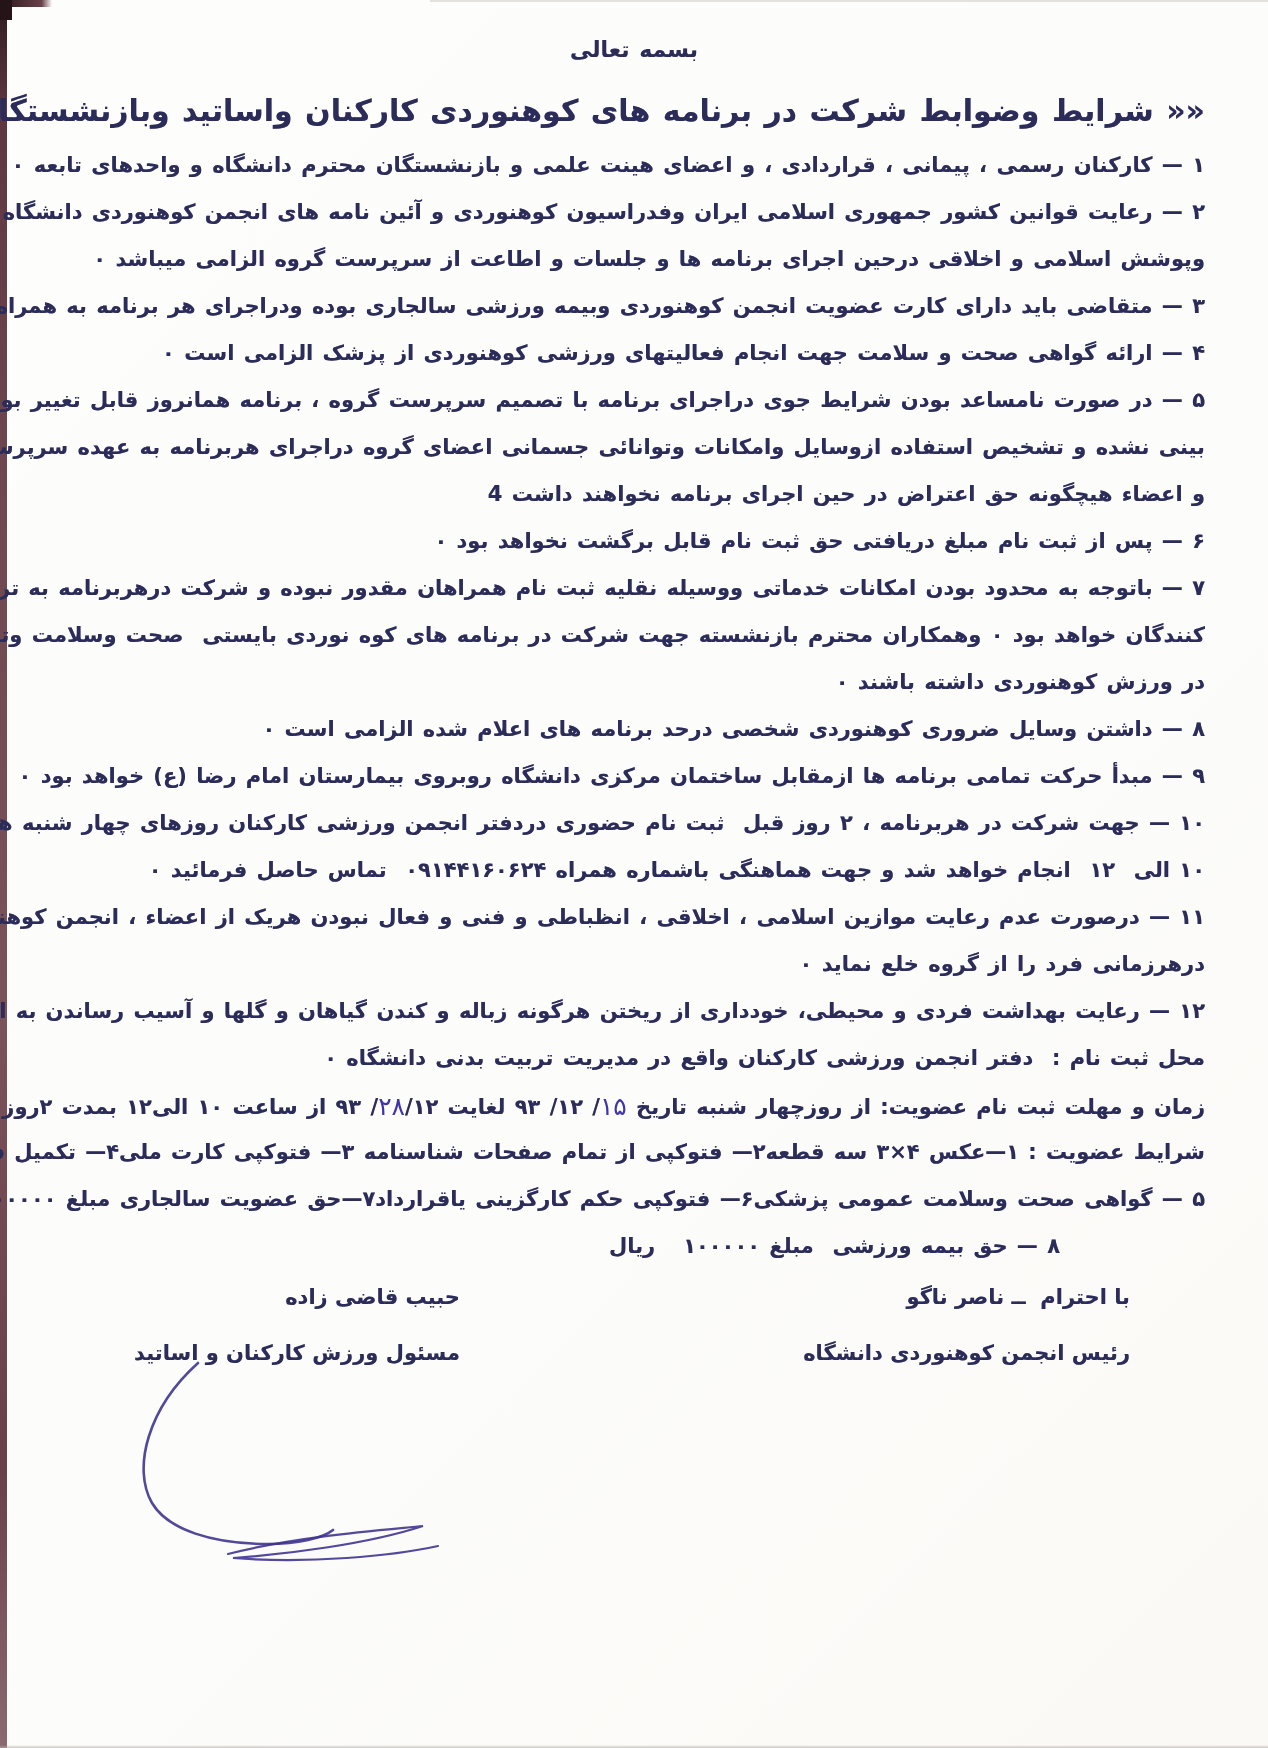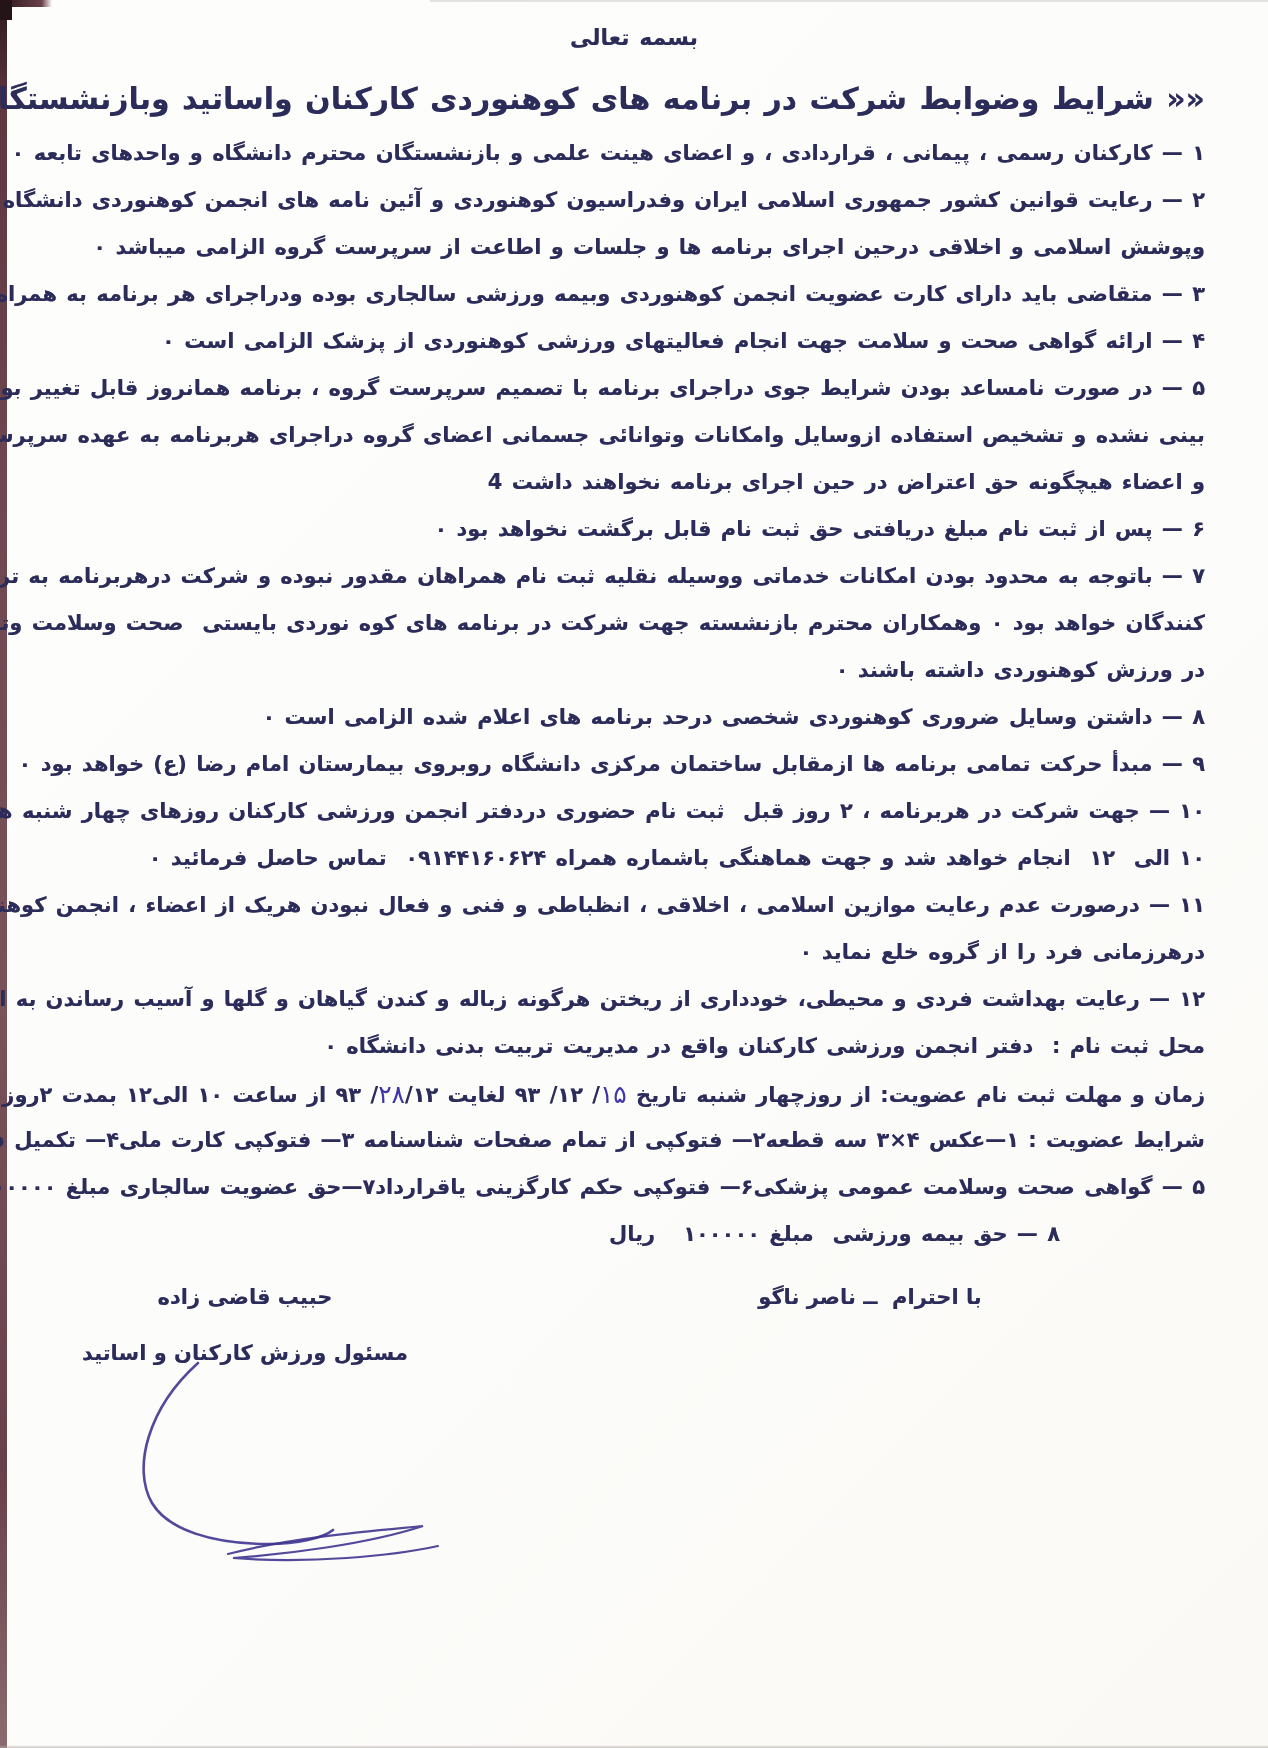--- a/index.html
+++ b/index.html
@@ -14,37 +14,37 @@
   
   .edge-left{position:absolute;left:0;top:0;width:7px;height:100%;
     background:linear-gradient(180deg,#2e1a20 0%,#5d3640 6%,#6e4750 28%,#7a525a 58%,#693f49 84%,#8a6a70 100%);}
   .edge-top{position:absolute;left:0;top:0;width:52px;height:7px;background:linear-gradient(90deg,#2b171c,#6b4049 80%,rgba(107,64,73,0));}
   .edge-corner{position:absolute;left:0;top:0;width:12px;height:20px;background:#241317;}
   .edge-top-faint{position:absolute;top:0;left:430px;right:0;height:2px;background:#cfccc7;opacity:.55;}
   .edge-bottom{position:absolute;bottom:0;left:0;width:100%;height:3px;background:linear-gradient(180deg,rgba(181,173,168,0),#b5ada8);opacity:.7;}
 
   .content{
     position:absolute;inset:0;
-    padding:14px 63px 0 63px;
+    padding:26px 63px 0 63px;
     direction:rtl;
     color:#2c2c5a;
     font-weight:700;
     word-spacing:2px;
     text-shadow:0 0 .5px rgba(44,44,90,.45);
   }
   .line{height:47px;line-height:47px;font-size:21px;white-space:nowrap;}
   .besmele{text-align:center;font-size:22px;}
   .title{text-align:center;font-size:30px;margin-top:14px;}
   .body-lines{margin-top:8px;}
   .al-r{text-align:right;}
   .al-c{text-align:right;}
   .indent-r{padding-right:145px;}
   .pen{color:#4035a8;font-weight:400;font-size:25px;position:relative;top:1px;text-shadow:none;}
 
-  .sig{position:absolute;direction:rtl;color:#2c2c5a;font-weight:700;text-align:center;
+  .sig{position:absolute;direction:rtl;color:#2c2c5a;font-weight:700;
        font-family:"DejaVu Sans",sans-serif;text-shadow:0 0 .5px rgba(44,44,90,.45);}
   .sig .line{height:50px;line-height:50px;font-size:21px;}
   .sig-right{top:1272px;left:610px;width:520px;}
   .sig-right .line2{margin-top:6px;padding-left:70px;}
   .sig-left{top:1272px;left:30px;width:430px;}
   .sig-left .line2{margin-top:6px;}
   .signature-stroke{position:absolute;left:118px;top:1358px;width:340px;height:215px;pointer-events:none;}
 </style>
 </head>
 <body>
@@ -89,20 +89,21 @@
       </div>
 
       <div class="line al-r">شرایط عضویت : ۱—عکس ۴×۳ سه قطعه۲— فتوکپی از تمام صفحات شناسنامه ۳— فتوکپی کارت ملی۴— تکمیل فرم ثبت نام</div>
       <div class="line al-r">۵ — گواهی صحت وسلامت عمومی پزشکی۶— فتوکپی حکم کارگزینی یاقرارداد۷—حق عضویت سالجاری مبلغ ۲۰۰۰۰۰&nbsp;&nbsp;ریال</div>
       <div class="line al-r indent-r">۸ — حق بیمه ورزشی&nbsp; مبلغ ۱۰۰۰۰۰&nbsp;&nbsp; ریال</div>
     </div>
   </div>
 
   <div class="sig sig-right">
     <div class="line line1">با احترام&nbsp; ــ ناصر ناگو</div>
+    <div class="line line2">رئیس انجمن کوهنوردی دانشگاه</div>
   </div>
 
   <div class="sig sig-left">
     <div class="line line1">حبیب قاضی زاده</div>
     <div class="line line2">مسئول ورزش کارکنان و اساتید</div>
   </div>
 
   <svg class="signature-stroke" viewBox="0 0 340 215" xmlns="http://www.w3.org/2000/svg">
     <path d="M 80,5 C 30,50 14,110 34,145 C 50,172 95,186 150,186 C 180,186 205,180 215,172" fill="none" stroke="#3f3590" stroke-width="2.6" stroke-linecap="round" opacity="0.9"></path>
     <path d="M 110,196 C 180,178 265,172 305,168 C 250,186 170,196 115,200 C 190,206 275,198 320,188" fill="none" stroke="#3f3590" stroke-width="2.2" stroke-linecap="round" opacity="0.9"></path>

